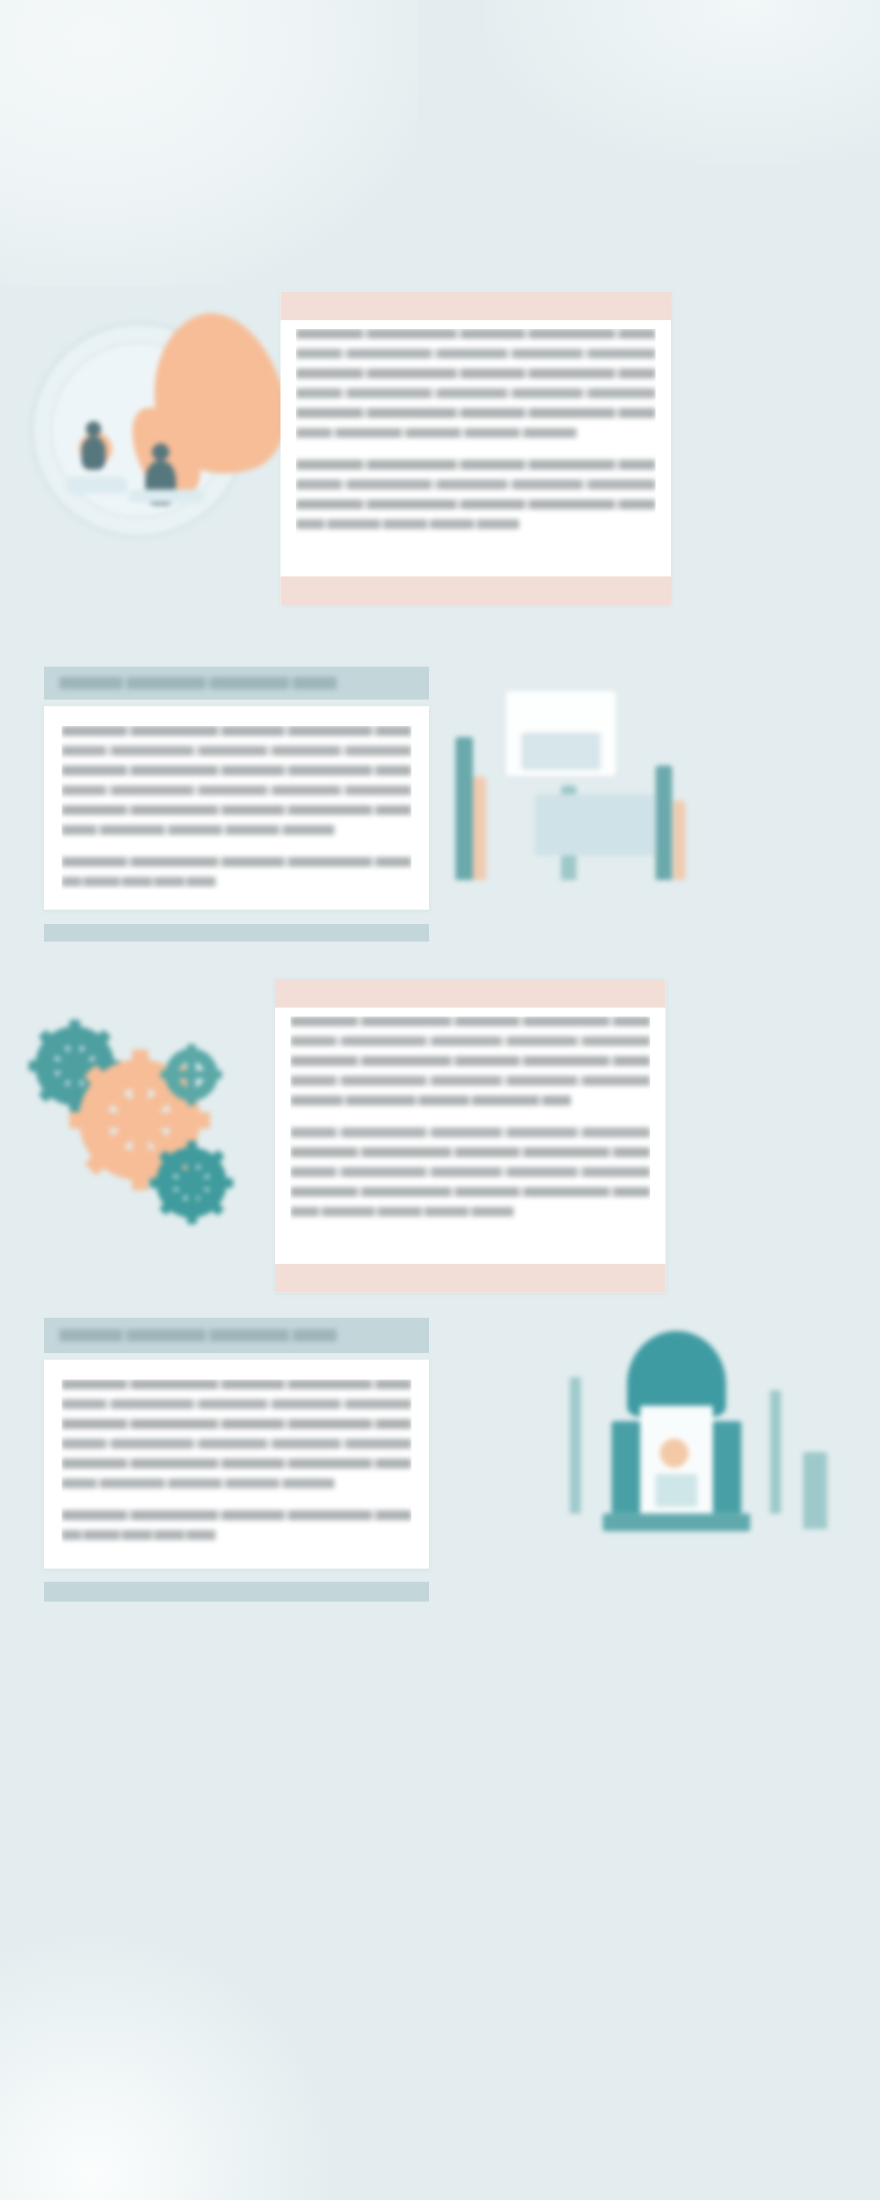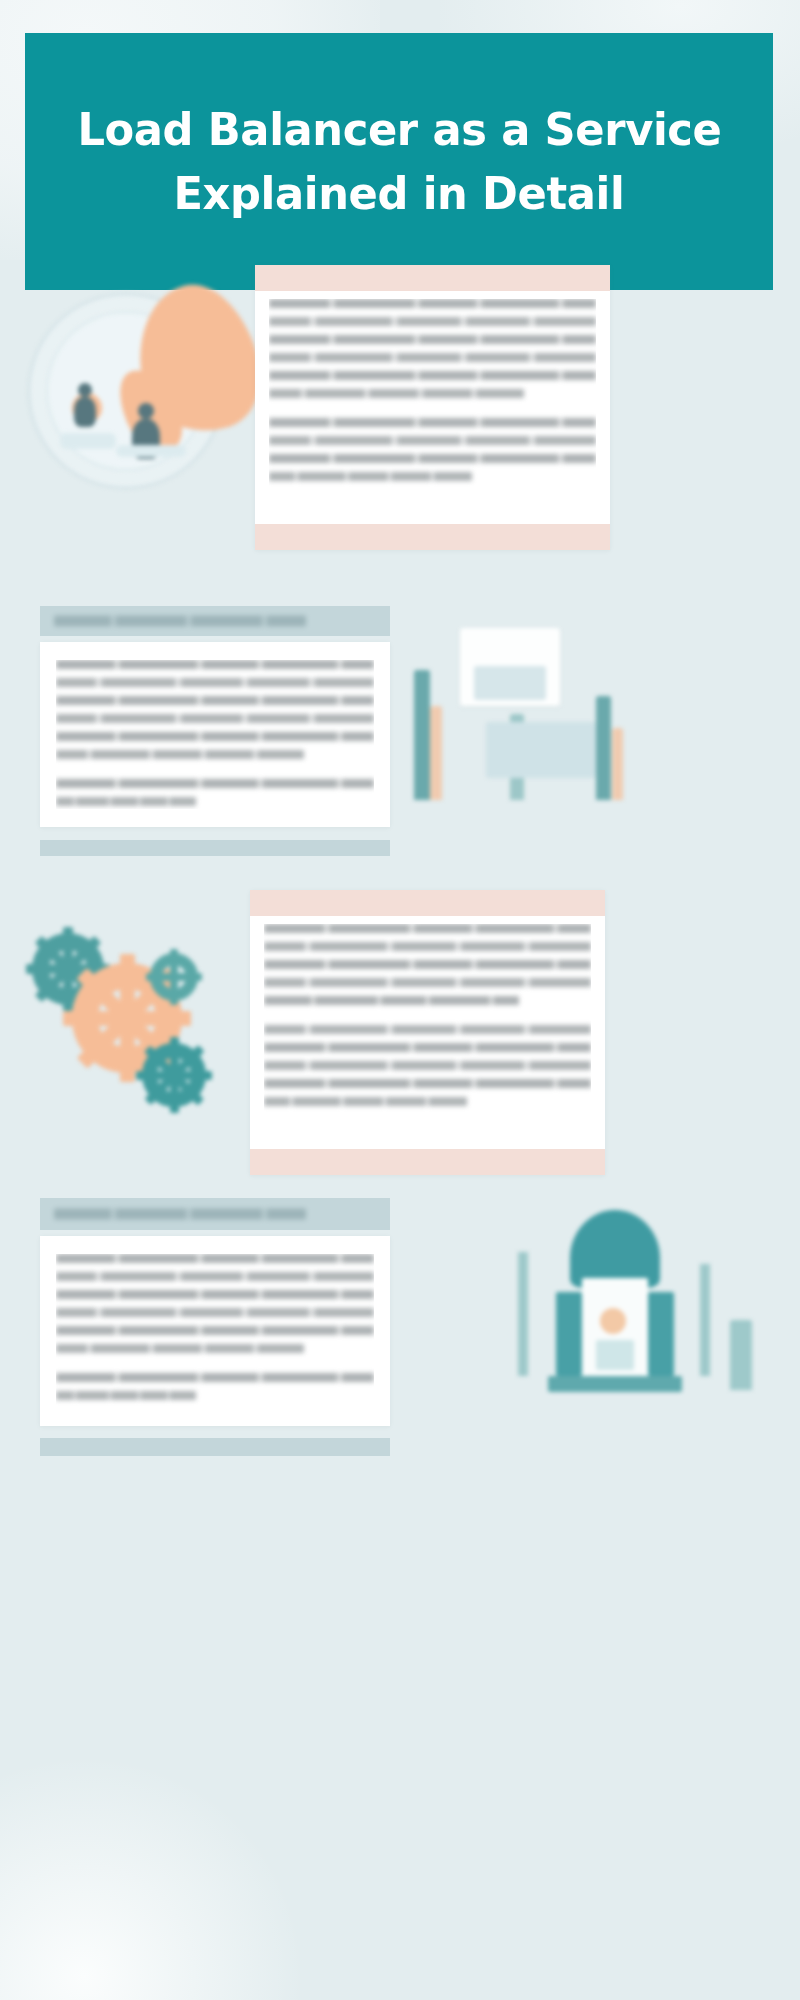--- a/index.html
+++ b/index.html
@@ -253,24 +253,20 @@
 </style>
 </head>
 <body>
 
 <div id="page">
 
   <div class="bg-wash"></div>
   <div class="bg-wash-2"></div>
   <div class="bg-wash-bottom"></div>
 
-  <div id="title-banner">
-    <div class="line">Load Balancer as a Service</div>
-    <div class="line">Explained in Detail</div>
-  </div>
 
   <div class="section" style="left:0; top:260px; width:800px; height:300px;">
 
     <div class="illus" style="left:20px; top:15px; width:230px; height:250px;">
       <div class="circle-ring" style="left:8px; top:18px; width:196px; height:196px;"></div>
       <div class="circle-ring" style="left:26px; top:36px; width:160px; height:160px; border-color:#dbe9ed; background:rgba(244,250,251,0.5);"></div>
 
       <div class="hand-shape" style="left:118px; top:10px; width:118px; height:148px; transform:rotate(-16deg);"></div>
       <div class="hand-thumb" style="left:104px; top:92px; width:52px; height:88px; transform:rotate(-28deg);"></div>
 

